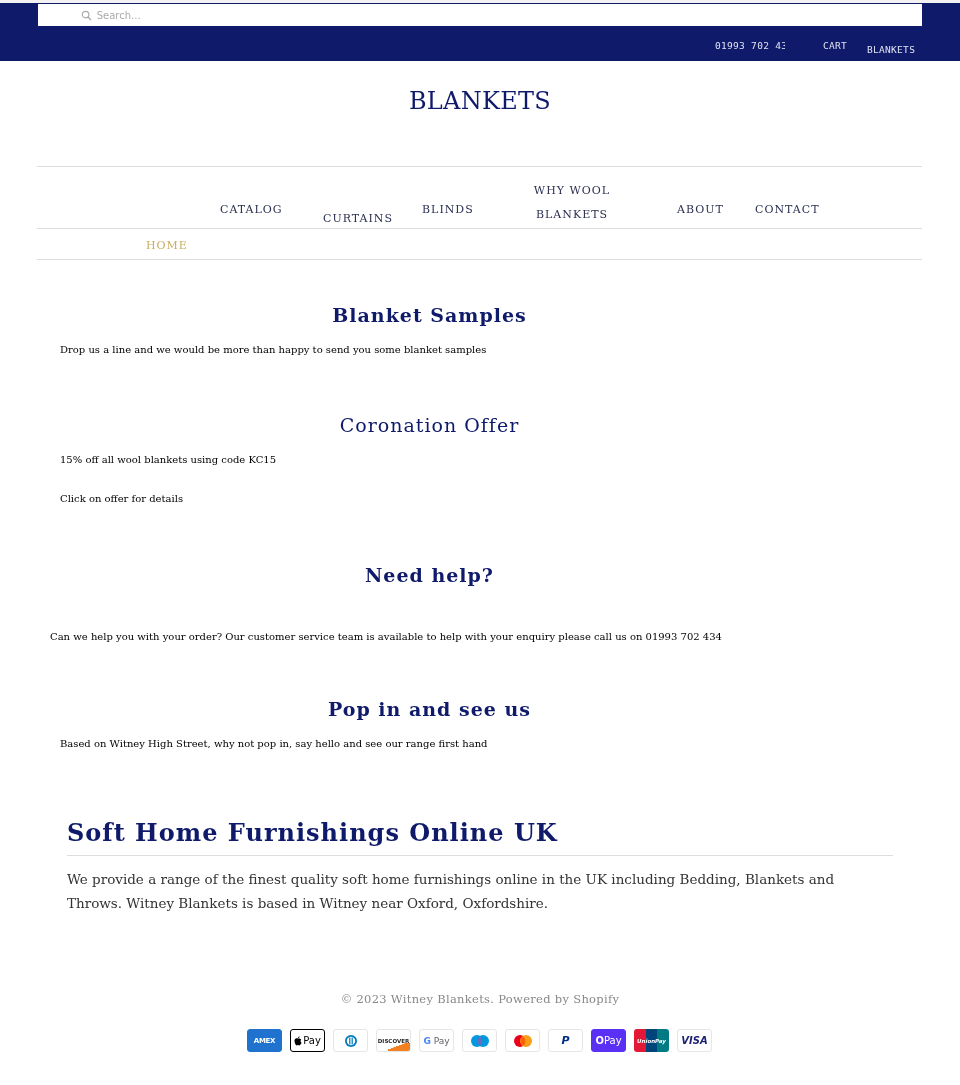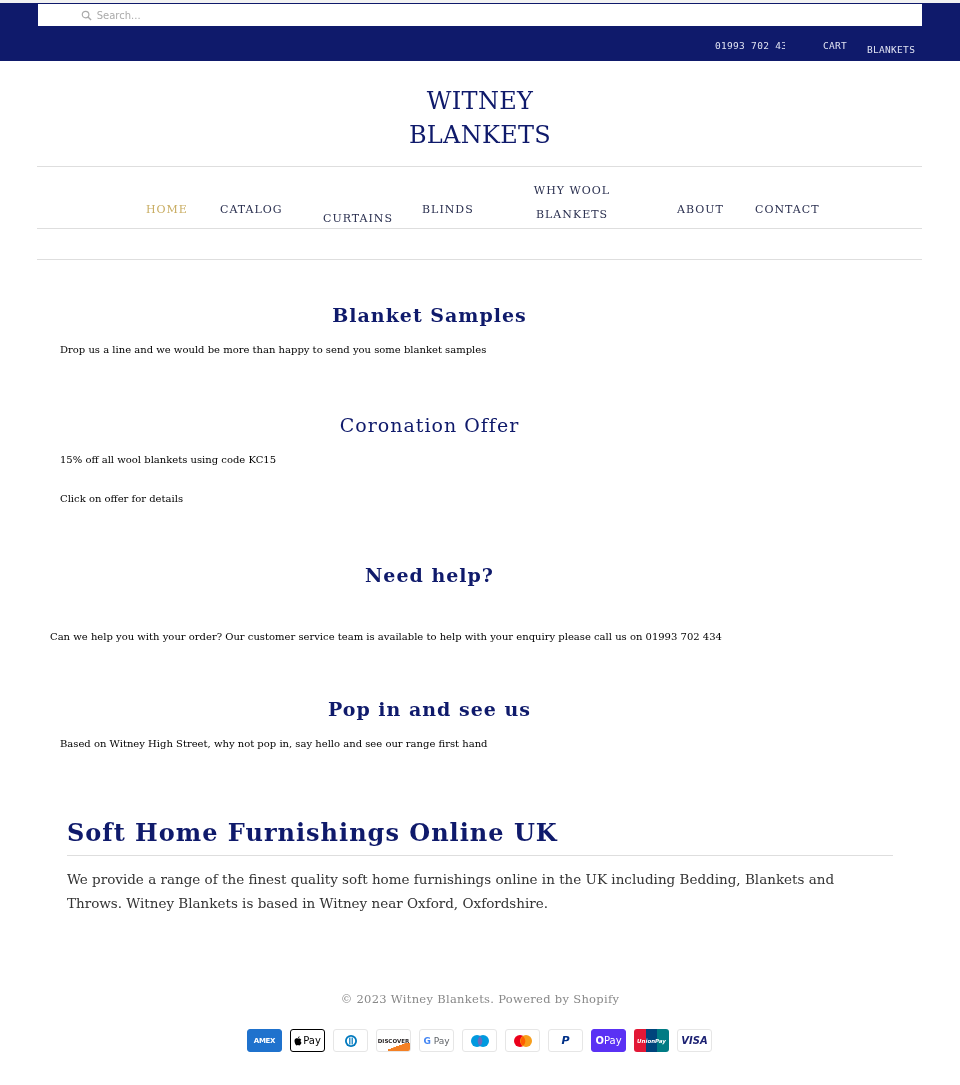--- a/index.html
+++ b/index.html
@@ -19,21 +19,21 @@
   .tb-checkout { left: 867px; top: 44px; }
 
   
   .logo { position: absolute; left: 0; top: 84px; width: 960px; text-align: center; font-family: "DejaVu Serif", serif; font-size: 24px; line-height: 34px; color: #0f1a6b; letter-spacing: 0.3px; }
   .logo span { display: block; }
 
   .hr { position: absolute; left: 37px; width: 885px; height: 1px; background: #dedede; }
 
   
   .nav-item { position: absolute; font-family: "DejaVu Serif", serif; font-size: 11px; color: #2b3050; letter-spacing: 1px; white-space: nowrap; text-align: center; }
-  .nav-item.active { color: #c9ad62; }
+  .nav-item.active { color: #c9ad62; margin-top: 36px; }
 
   
   .sec-title { position: absolute; left: 0; width: 824px; text-align: center; font-family: "DejaVu Serif", serif; font-size: 19px; color: #0f1a6b; letter-spacing: 1px; padding-left: 35px; }
   .sec-text { position: absolute; left: 60px; width: 840px; text-align: left; font-family: "DejaVu Serif", serif; font-size: 10px; color: #000000; line-height: 24px; }
 
   .about-title { position: absolute; left: 67px; top: 818px; font-family: "DejaVu Serif", serif; font-size: 24px; color: #0f1a6b; letter-spacing: 1px; }
   .about-hr { position: absolute; left: 67px; top: 855px; width: 826px; height: 1px; background: #dedede; }
   .about-text { position: absolute; left: 67px; top: 867px; width: 826px; font-family: "DejaVu Serif", serif; font-size: 13.5px; color: #333333; line-height: 24px; }
 
   .footer-copy { position: absolute; left: 0; top: 992px; width: 960px; text-align: center; font-family: "DejaVu Serif", serif; font-size: 11.5px; color: #888888; letter-spacing: 0.3px; }
@@ -55,21 +55,20 @@
         </svg>
     </span>
     <input type="text" placeholder="Search..." style="">
   </div>
   <a class="tb-link tb-phone">01993 702 434</a>
   <a class="tb-link tb-cart">CART (0)</a>
   <a class="tb-link tb-checkout">BLANKETS</a>
 </div>
 
 <a class="logo">
-  <span>WITNEY</span>
   <span>BLANKETS</span>
 </a>
 
 <div class="hr" style="top:166px;"></div>
 
 <nav>
   <a class="nav-item active" style="left:146px; top:203px;">HOME</a>
   <a class="nav-item" style="left:220px; top:203px;">CATALOG</a>
   <a class="nav-item" style="left:323px; top:212px;">CURTAINS</a>
   <a class="nav-item" style="left:422px; top:203px;">BLINDS</a>

